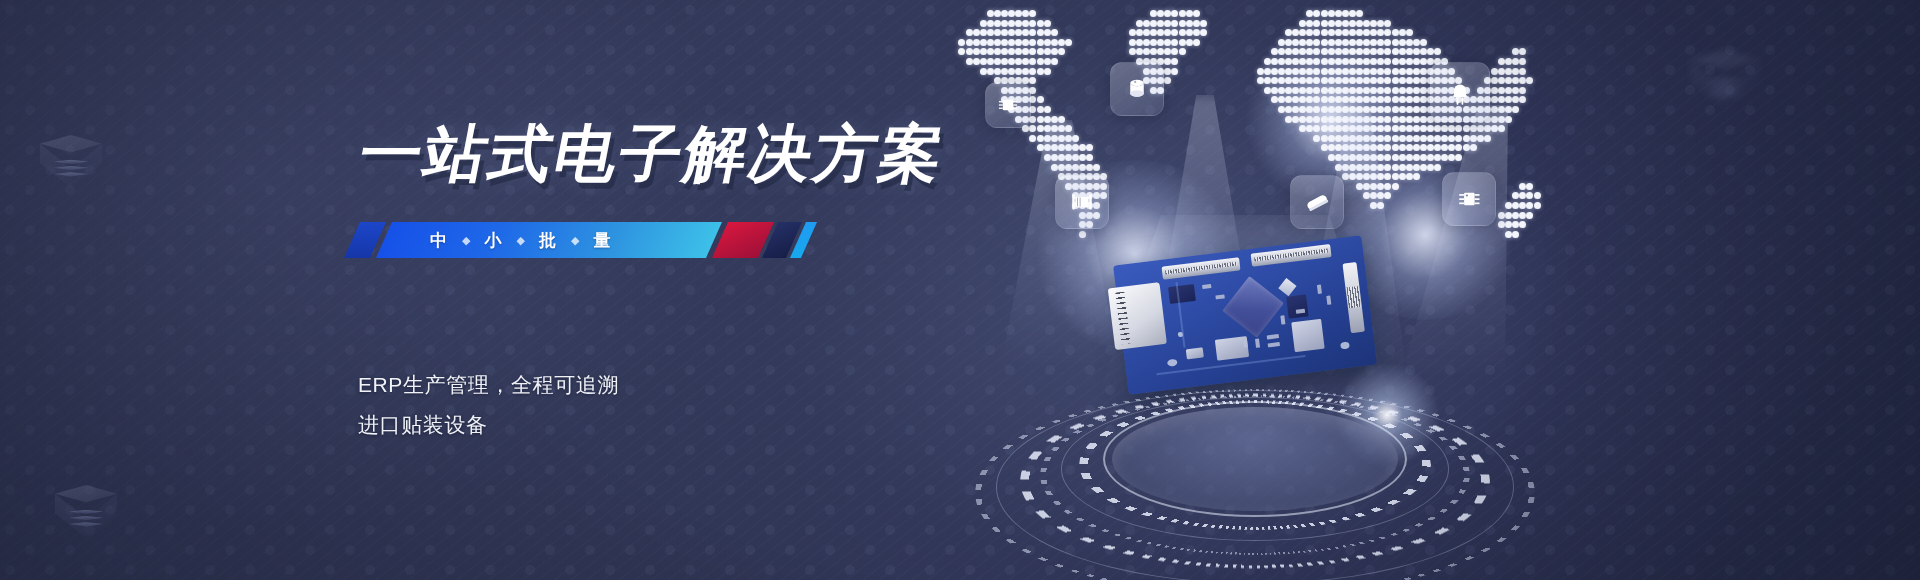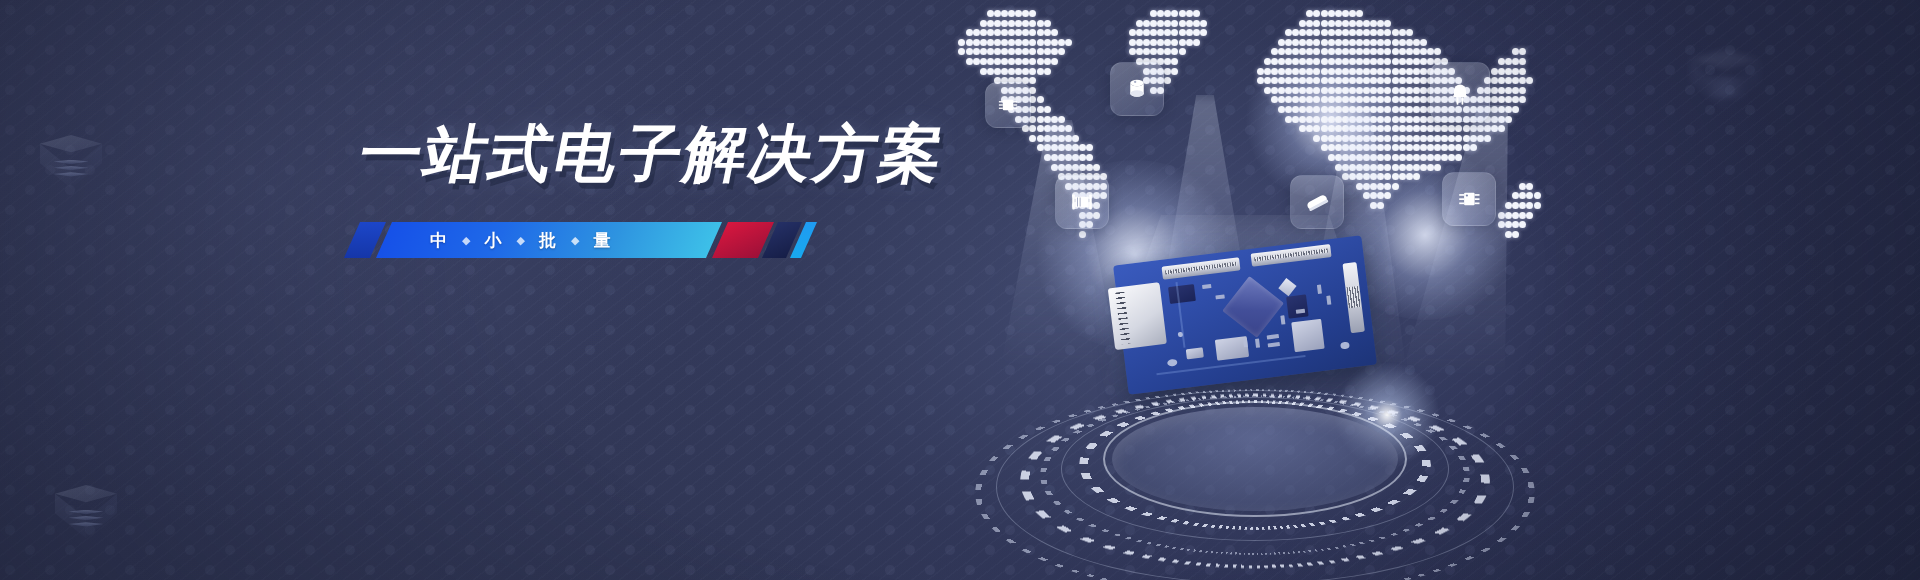--- a/index.html
+++ b/index.html
@@ -1042,15 +1042,17 @@
         <span class="sep">◆</span>
         <span class="w">小</span>
         <span class="sep">◆</span>
         <span class="w">批</span>
         <span class="sep">◆</span>
         <span class="w">量</span>
       </div>
   </div>
 
   <div class="bullets" id="bullets">
+      <div>ERP生产管理，全程可追溯</div>
+      <div>进口贴装设备</div>
     </div>
 
 </div>
 
 </body></html>

